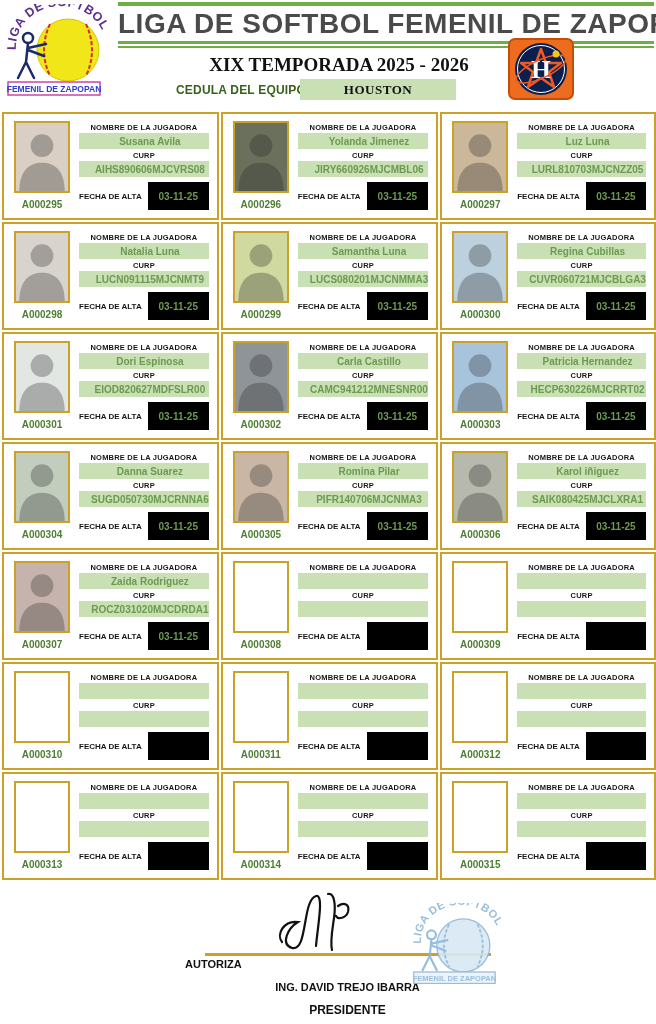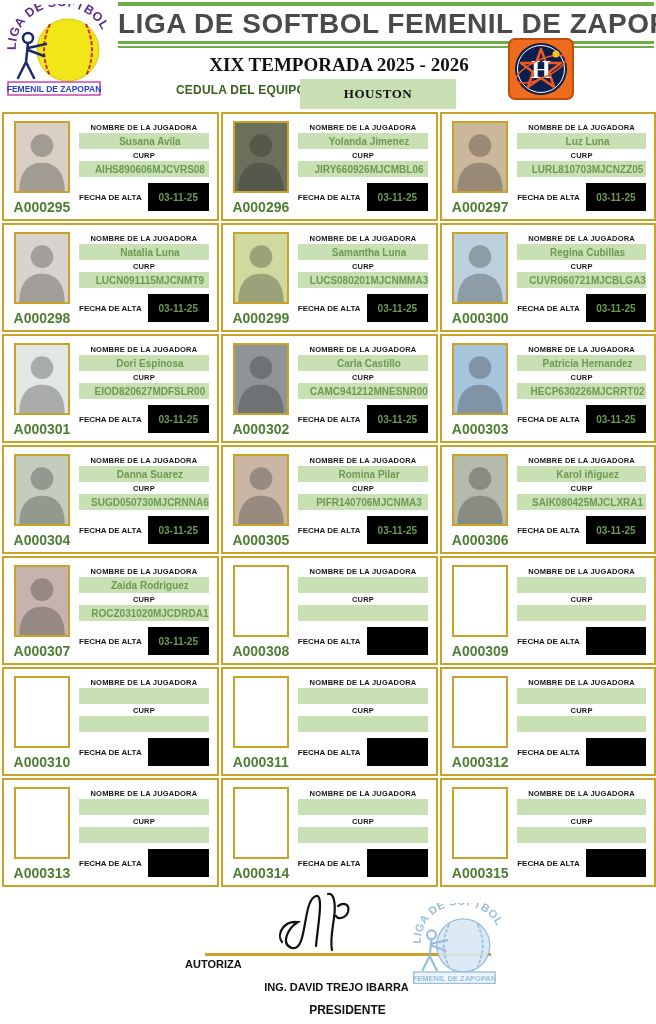--- a/index.html
+++ b/index.html
@@ -10,48 +10,48 @@
   
   .league-logo { position:absolute; left:6px; top:4px; width:104px; height:92px; }
   .hdr-line-top { position:absolute; left:118px; right:2px; top:2px; height:4px; background:#6FAE46; }
   .page-title { position:absolute; left:118px; right:2px; top:8px; text-align:center;
     font-size:28px; font-weight:bold; color:#4A4A4A; letter-spacing:0.5px; white-space:nowrap; }
   .hdr-underline1 { position:absolute; left:118px; right:2px; top:41px; height:3px; background:#6FAE46; }
   .hdr-underline2 { position:absolute; left:118px; right:2px; top:46px; height:2px; background:#6FAE46; }
   .season { position:absolute; left:118px; right:96px; top:54px; text-align:center;
     font-family:"Liberation Serif", serif; font-weight:bold; font-size:19px; color:#111; }
   .team-row-label { position:absolute; left:176px; top:83px; font-size:12px; font-weight:bold; color:#38621C; letter-spacing:0.2px; }
-  .team-name-box { position:absolute; left:300px; top:79px; width:156px; height:30px; background:#C9E0B4;
+  .team-name-box { position:absolute; left:300px; top:79px; width:156px; height:21px; background:#C9E0B4;
     display:flex; align-items:center; justify-content:center;
     font-family:"Liberation Serif", serif; font-weight:bold; font-size:13px; color:#111; letter-spacing:0.5px; }
   .team-logo { position:absolute; right:82px; top:38px; width:66px; height:62px; }
 
   
   .grid { position:absolute; left:2px; right:2px; top:112px; height:768px;
     display:grid; grid-template-columns:repeat(3,1fr); grid-template-rows:repeat(7,1fr); gap:2px; }
   .card { border:2px solid #C9A227; background:#fff; display:flex; gap:7px; padding:7px 8px 4px 8px; }
   .photo-col { width:60px; display:flex; flex-direction:column; align-items:center; }
   .photo { width:56px; height:72px; border:2px solid #C9A227; overflow:hidden; background:#fff; }
   .photo svg { display:block; width:100%; height:100%; }
-  .pid { margin-top:6px; font-size:14px; font-weight:bold; color:#4E7E33; }
+  .pid { margin-top:6px; font-size:10px; font-weight:bold; color:#4E7E33; }
   .fields { flex:1; display:flex; flex-direction:column; align-items:center; min-width:0; }
   .lbl { font-size:7.5px; font-weight:bold; color:#161616; letter-spacing:0.2px; margin-top:2px; }
   .bar { width:100%; height:16px; margin-top:1px; background:#C9E0B4; display:flex; align-items:center; justify-content:center;
     font-size:10px; font-weight:bold; color:#6B9A50; white-space:nowrap; overflow:hidden;padding-left:12px; }
   .date-row { width:100%; display:flex; align-items:center; margin-top:auto; margin-bottom:4px; }
   .date-lbl { font-size:8px; font-weight:bold; color:#161616; white-space:nowrap; }
   .date-box { margin-left:6px; flex:1; max-width:78px; height:28px; background:#000000;
     display:flex; align-items:center; justify-content:center; font-size:10px; font-weight:bold; color:#6B9A50; }
   .date-row { justify-content:space-between; }
 
   
   .signature { position:absolute; left:268px; top:890px; width:115px; height:66px; }
   .sig-line { position:absolute; left:205px; top:953px; width:286px; height:3px; background:#C9A227; }
   .authorize { position:absolute; left:185px; top:958px; width:325px; text-align:left; font-size:11px; font-weight:bold; color:#111; }
-  .president-name { position:absolute; left:174px; top:981px; width:325px; text-align:center; font-size:11px; font-weight:bold; color:#111; }
+  .president-name { position:absolute; left:185px; top:981px; width:325px; text-align:center; font-size:11px; font-weight:bold; color:#111; }
   .president-role { position:absolute; left:185px; top:1003px; width:325px; text-align:center; font-size:12px; font-weight:bold; color:#111; }
   .footer-logo { position:absolute; left:412px; top:903px; width:92px; height:100px; opacity:0.9; }
 </style>
 </head>
 <body>
 
 <div class="page">
 
   <div class="league-logo">
     <svg viewBox="0 0 104 92">

